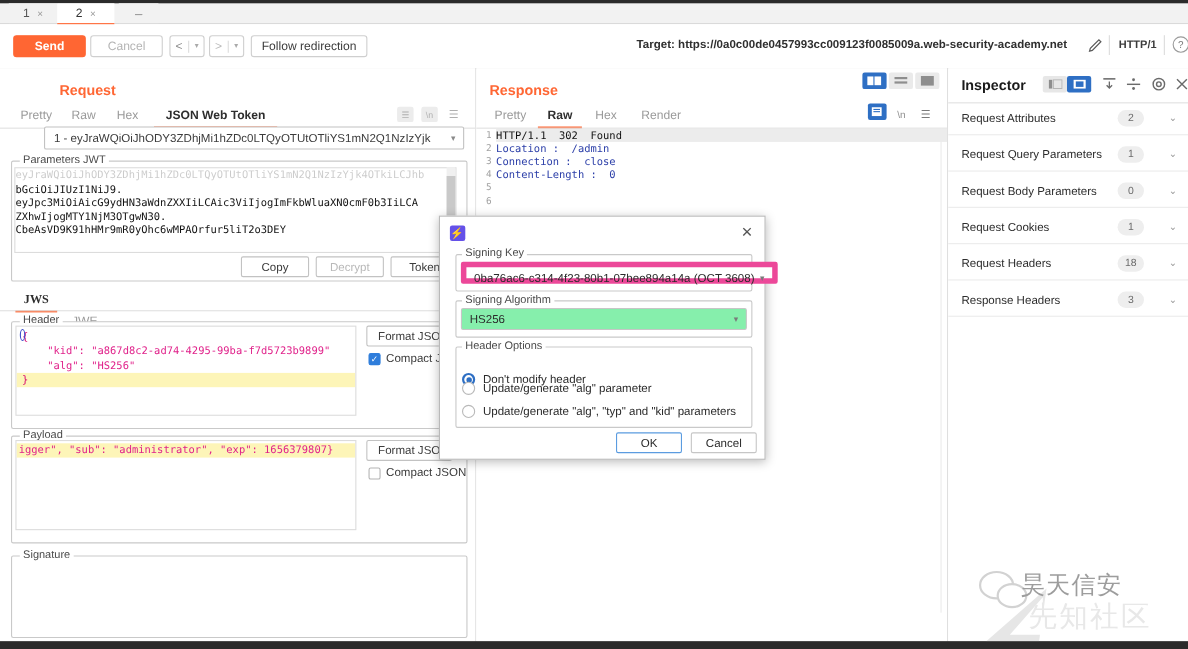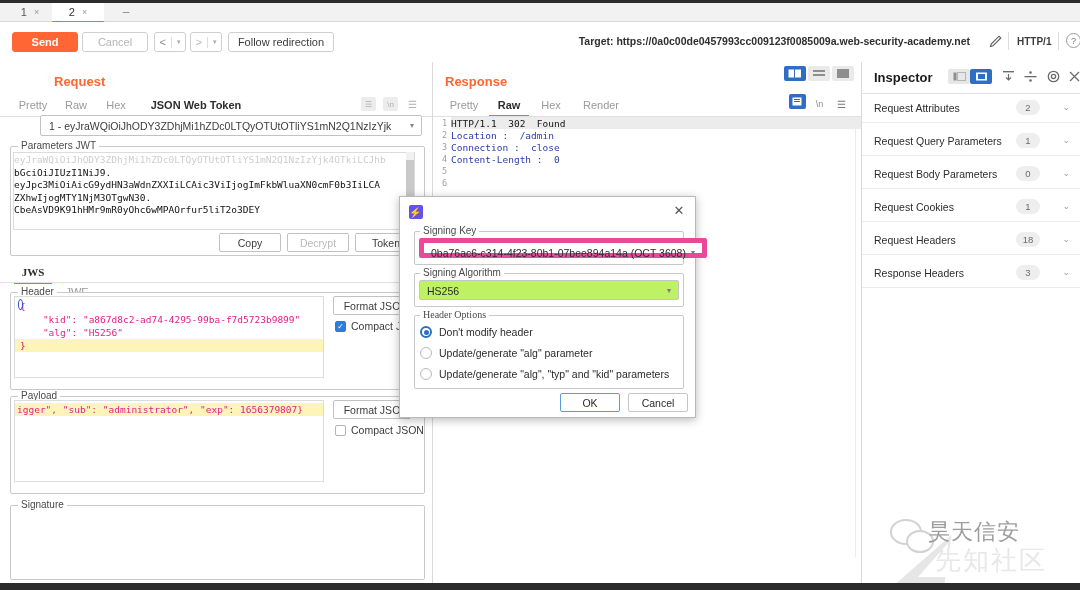--- a/index.html
+++ b/index.html
@@ -165,31 +165,31 @@
             display:flex;align-items:center;justify-content:center;color:#fff;font-size:10px;}
   #dlg-close{position:absolute;right:8px;top:5px;width:16px;height:16px;display:flex;align-items:center;justify-content:center;
              font-size:13px;color:#555;}
   #sk-group{left:14px;top:34px;width:270px;height:34px;}
   #sk-label{left:20px;top:28px;}
   #sk-field{position:absolute;left:19px;top:41px;width:288px;height:20px;border:5px solid #ec4899;border-radius:2px;background:#fff;box-sizing:border-box;}
   #sk-text{position:absolute;left:7px;top:4px;font-size:10.5px;color:#2b2b2b;white-space:nowrap;}
   #sk-caret{position:absolute;right:7px;top:5px;font-size:8px;color:#7a7a7a;}
   #sa-group{left:14px;top:76px;width:270px;height:34px;}
   #sa-label{left:20px;top:70px;}
-  #sa-field{position:absolute;left:19px;top:83px;width:260px;height:20px;border:1px solid #c6c6c6;border-radius:2px;background:#bef264;box-sizing:border-box;}
+  #sa-field{position:absolute;left:19px;top:83px;width:260px;height:20px;border:1px solid #c6c6c6;border-radius:2px;background:#86efac;box-sizing:border-box;}
   #sa-text{position:absolute;left:7px;top:4px;font-size:10.5px;color:#2b2b2b;}
   #sa-caret{position:absolute;right:7px;top:5px;font-size:8px;color:#7a7a7a;}
   #ho-group{left:14px;top:118px;width:270px;height:74px;}
-  #ho-label{left:20px;top:112px;font-family:Liberation Serif, serif;}
+  #ho-label{left:20px;top:112px;}
   .radio-row{position:absolute;left:20px;display:flex;align-items:center;gap:7px;font-size:10.5px;color:#2b2b2b;}
   .rad{width:12px;height:12px;border:1.4px solid #b9b9b9;border-radius:50%;box-sizing:border-box;background:#fff;
        display:flex;align-items:center;justify-content:center;flex:0 0 auto;}
   .rad.on{border-color:#2e6fc4;border-width:2px;}
   .rad.on i{width:5px;height:5px;border-radius:50%;background:#2e6fc4;display:block;}
-  #rad0{top:129px;} #rad1{top:150px;} #rad2{top:171px;}
+  #rad0{top:142px;} #rad1{top:150px;} #rad2{top:171px;}
   #ok-btn{position:absolute;left:160px;top:196px;width:60px;height:19px;border:1px solid #5b9ce0;border-radius:2px;background:#fff;
           display:flex;align-items:center;justify-content:center;font-size:10.5px;color:#2b2b2b;box-sizing:border-box;}
   #cancel-dlg-btn{position:absolute;left:228px;top:196px;width:60px;height:19px;border:1px solid #c6c6c6;border-radius:2px;background:#fff;
           display:flex;align-items:center;justify-content:center;font-size:10.5px;color:#2b2b2b;box-sizing:border-box;}
 
   
   #wm{position:absolute;left:880px;top:515px;width:200px;height:68px;}
   #wm-tri{position:absolute;left:20px;top:20px;width:0;height:0;border-left:48px solid transparent;border-bottom:48px solid #e6e6e6;transform:skewX(-8deg);}
   #wm-tri2{position:absolute;left:38px;top:28px;width:0;height:0;border-left:30px solid transparent;border-bottom:34px solid #fff;}
   #wm-sub{position:absolute;left:55px;top:28px;font-size:26px;color:#e8e8e8;letter-spacing:2px;white-space:nowrap;}

